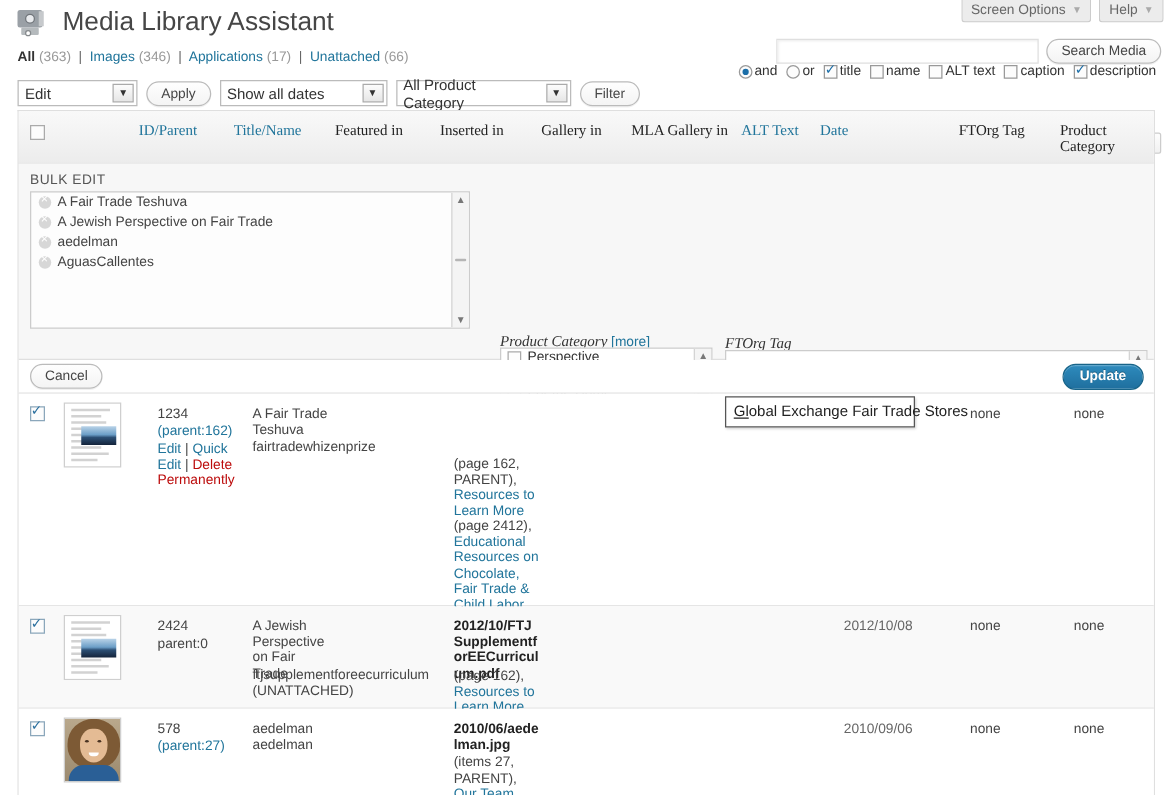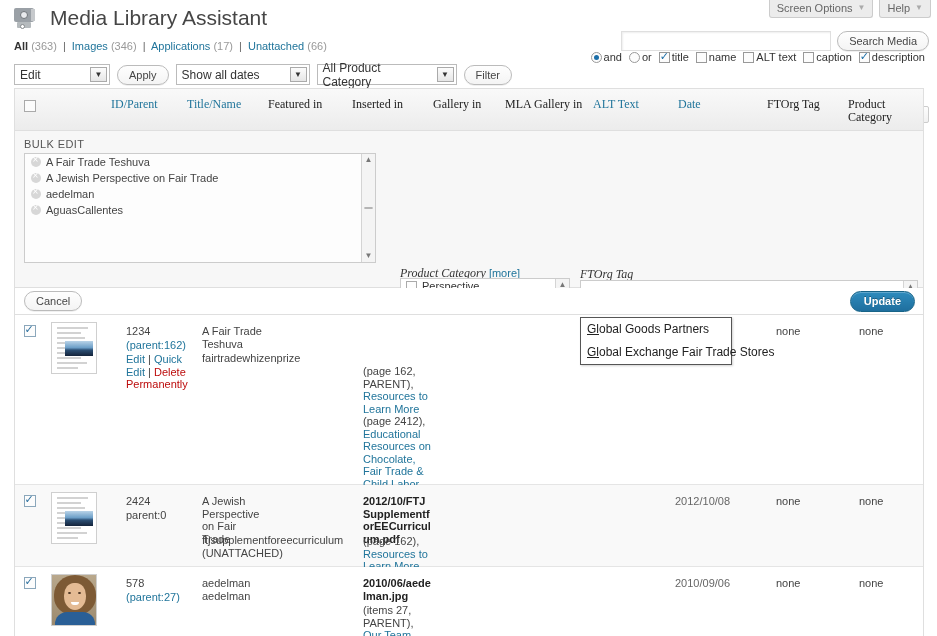--- a/index.html
+++ b/index.html
@@ -255,21 +255,21 @@
 
   <div class="thead">
     <div class="hdr-cb"></div>
     <div class="th link" style="left:96px">ID/Parent</div>
     <div class="th link" style="left:172px">Title/Name</div>
     <div class="th" style="left:253px">Featured in</div>
     <div class="th" style="left:337px">Inserted in</div>
     <div class="th" style="left:418px">Gallery in</div>
     <div class="th" style="left:490px">MLA Gallery in</div>
     <div class="th link" style="left:578px">ALT Text</div>
-    <div class="th link" style="left:663px">Date</div>
+    <div class="th link" style="left:641px">Date</div>
     <div class="th" style="left:752px">FTOrg Tag</div>
     <div class="th" style="left:833px; width:56px">Product Category</div>
   </div>
 
   <div class="bulk">
     <div class="bulk-title">BULK EDIT</div>
 
     <div class="bulk-list">
       <div class="item">
           <span class="xbtn"></span>
@@ -346,21 +346,20 @@
     <div class="ftorg-box">
       <div class="ftorg-val">gl</div>
       <div class="scroll">
         <div class="ar">▲</div>
         <div class="thumbbar" style="height:0"></div>
         <div class="ar">▼</div>
       </div>
     </div>
 
     <div class="ac-menu">
-      <div class="ac-item"><span class="u">Gl</span><span>obal Goods Partners</span></div>
       <div class="ac-item"><span class="u">Gl</span><span>obal Exchange Fair Trade Stores</span></div>
     </div>
 
     <div class="author-row">
       <div class="fld-label" style="position:relative">Author</div>
       <div class="sel" style="width:93px; height:19px">
         <span>— No Change —</span>
         <span class="arrow" style="top:1px; height:15px">▼</span>
       </div>
     </div>

